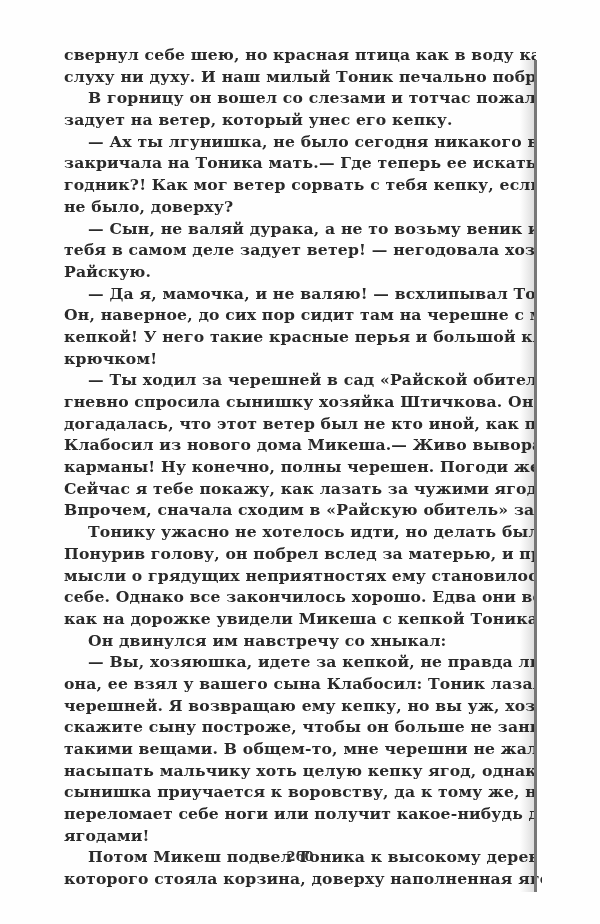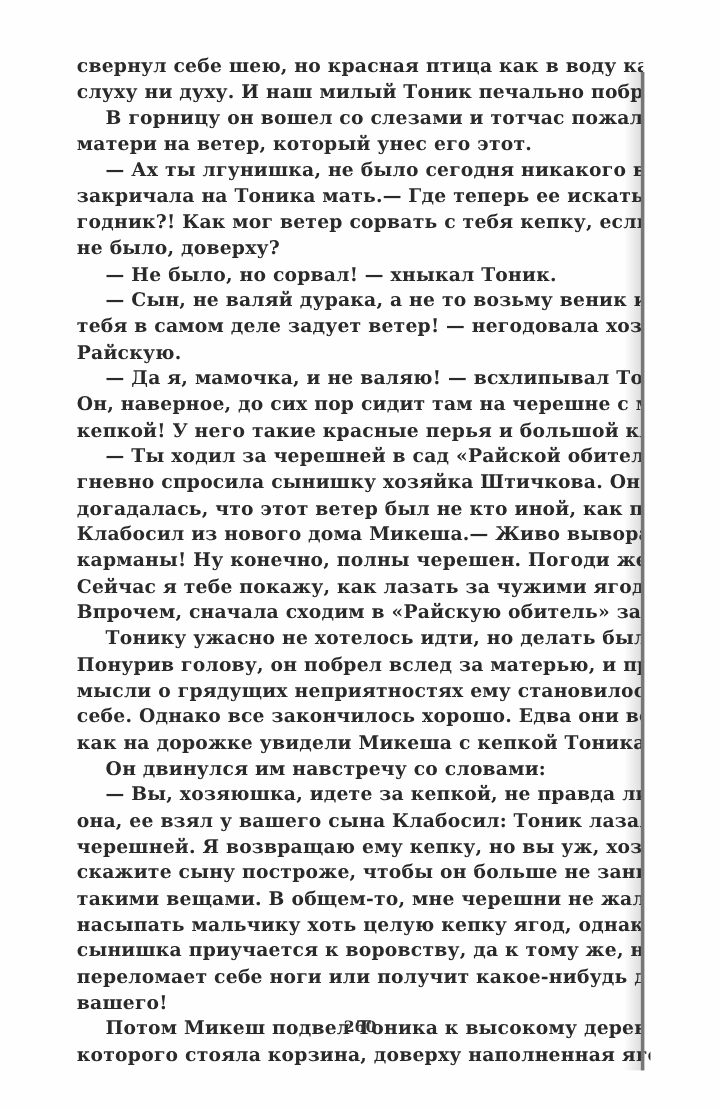--- a/index.html
+++ b/index.html
@@ -38,53 +38,53 @@
 </style>
 </head>
 <body>
 
 <div class="page">
   <div class="shade"></div>
   <div class="text-block" id="text-block">
       <div class="line">свернул себе шею, но красная птица как в воду канула: ни</div>
       <div class="line last">слуху ни духу. И наш милый Тоник печально побрел домой.</div>
       <div class="line indent">В горницу он вошел со слезами и тотчас пожаловался</div>
-      <div class="line last">матери на ветер, который унес его этот.</div>
+      <div class="line last">задует на ветер, который унес его кепку.</div>
       <div class="line indent">— Ах ты лгунишка, не было сегодня никакого ветра! —</div>
       <div class="line">закричала на Тоника мать.— Где теперь ее искать, не-</div>
       <div class="line">годник?! Как мог ветер сорвать с тебя кепку, если его нынче</div>
       <div class="line last">не было, доверху?</div>
-      <div class="line indent last">— Не было, но сорвал! — хныкал Тоник.</div>
       <div class="line indent">— Сын, не валяй дурака, а не то возьму веник и вокруг</div>
       <div class="line">тебя в самом деле задует ветер! — негодовала хозяйка</div>
       <div class="line last">Райскую.</div>
       <div class="line indent">— Да я, мамочка, и не валяю! — всхлипывал Тоник.—</div>
       <div class="line">Он, наверное, до сих пор сидит там на черешне с моей</div>
       <div class="line">кепкой! У него такие красные перья и большой клюв</div>
+      <div class="line last">крючком!</div>
       <div class="line indent">— Ты ходил за черешней в сад «Райской обители»?! —</div>
       <div class="line">гневно спросила сынишку хозяйка Штичкова. Она уже</div>
       <div class="line">догадалась, что этот ветер был не кто иной, как попугай</div>
       <div class="line">Клабосил из нового дома Микеша.— Живо выворачивай</div>
       <div class="line">карманы! Ну конечно, полны черешен. Погоди же у меня!</div>
       <div class="line">Сейчас я тебе покажу, как лазать за чужими ягодами!</div>
       <div class="line last">Впрочем, сначала сходим в «Райскую обитель» за кепкой.</div>
       <div class="line indent">Тонику ужасно не хотелось идти, но делать было нечего.</div>
       <div class="line">Понурив голову, он побрел вслед за матерью, и при одной</div>
       <div class="line">мысли о грядущих неприятностях ему становилось не по</div>
       <div class="line">себе. Однако все закончилось хорошо. Едва они вошли в сад,</div>
       <div class="line last">как на дорожке увидели Микеша с кепкой Тоника в лапках.</div>
-      <div class="line indent last">Он двинулся им навстречу со словами:</div>
+      <div class="line indent last">Он двинулся им навстречу со хныкал:</div>
       <div class="line indent">— Вы, хозяюшка, идете за кепкой, не правда ли? Вот</div>
       <div class="line">она, ее взял у вашего сына Клабосил: Тоник лазал к нам за</div>
       <div class="line">черешней. Я возвращаю ему кепку, но вы уж, хозяюшка,</div>
       <div class="line">скажите сыну построже, чтобы он больше не занимался</div>
       <div class="line">такими вещами. В общем-то, мне черешни не жалко, я могу</div>
       <div class="line">насыпать мальчику хоть целую кепку ягод, однако ваш</div>
       <div class="line">сынишка приучается к воровству, да к тому же, неровен час,</div>
       <div class="line">переломает себе ноги или получит какое-нибудь другое</div>
-      <div class="line last">вашего!</div>
+      <div class="line last">ягодами!</div>
       <div class="line indent">Потом Микеш подвел Тоника к высокому дереву, возле</div>
       <div class="line">которого стояла корзина, доверху наполненная ягодами</div>
     </div>
   <div class="clip"></div>
   <div class="edge-strip"></div>
   <div class="pagenum">260</div>
 </div>
 
 </body></html>

